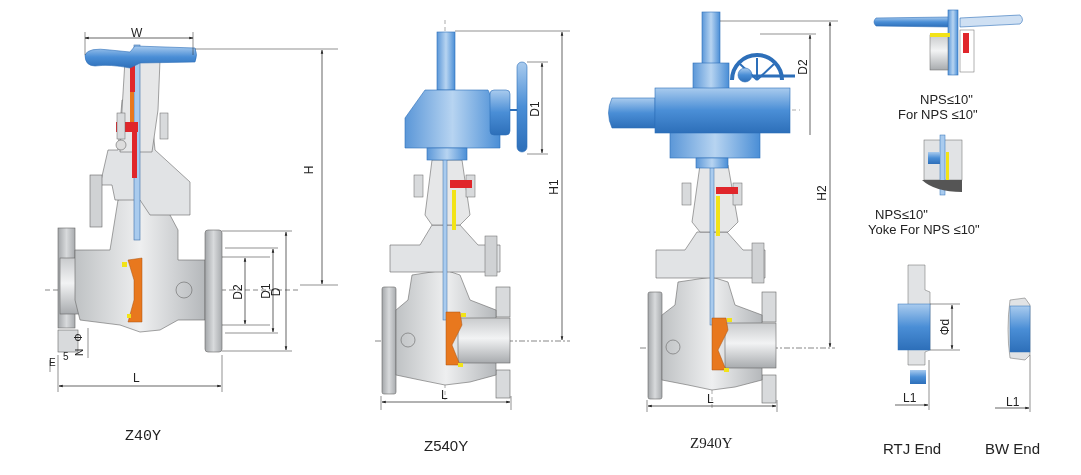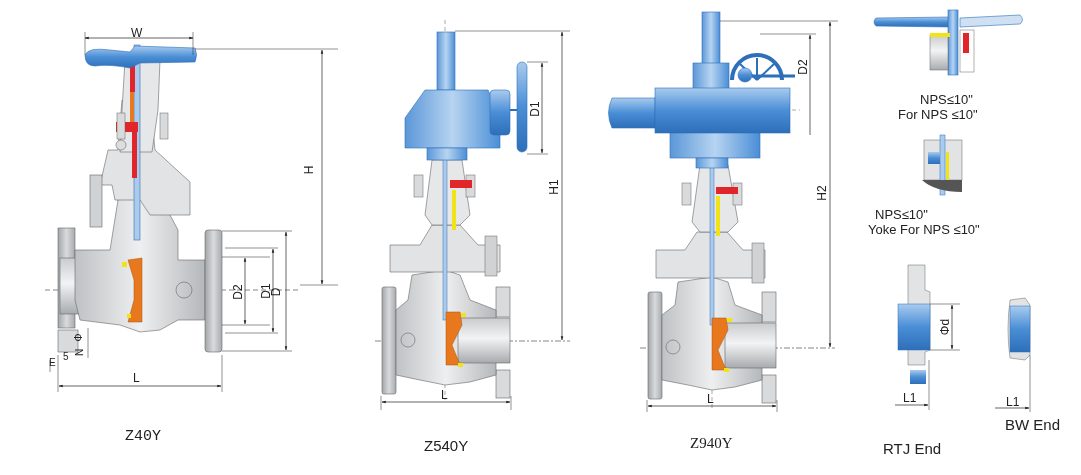--- a/index.html
+++ b/index.html
@@ -268,13 +268,13 @@
 
 <div class="lbl note" style="left:920px;top:92px;">NPS≤10"</div>
 <div class="lbl note" style="left:898px;top:107px;">For NPS ≤10"</div>
 <div class="lbl note" style="left:875px;top:207px;">NPS≤10"</div>
 <div class="lbl note" style="left:868px;top:222px;">Yoke For NPS ≤10"</div>
 
 <span class="lbl cap" style="left:125px;top:428px;font-family:Liberation Mono, monospace;">Z40Y</span>
 <span class="lbl cap" style="left:424px;top:437px;">Z540Y</span>
 <span class="lbl cap" style="left:690px;top:435px;font-family:Liberation Serif, serif;">Z940Y</span>
 <span class="lbl cap" style="left:883px;top:440px;">RTJ End</span>
-<span class="lbl cap" style="left:985px;top:416px;margin-left:20px;">BW End</span>
+<span class="lbl cap" style="left:985px;top:440px;">BW End</span>
 
 </body></html>

